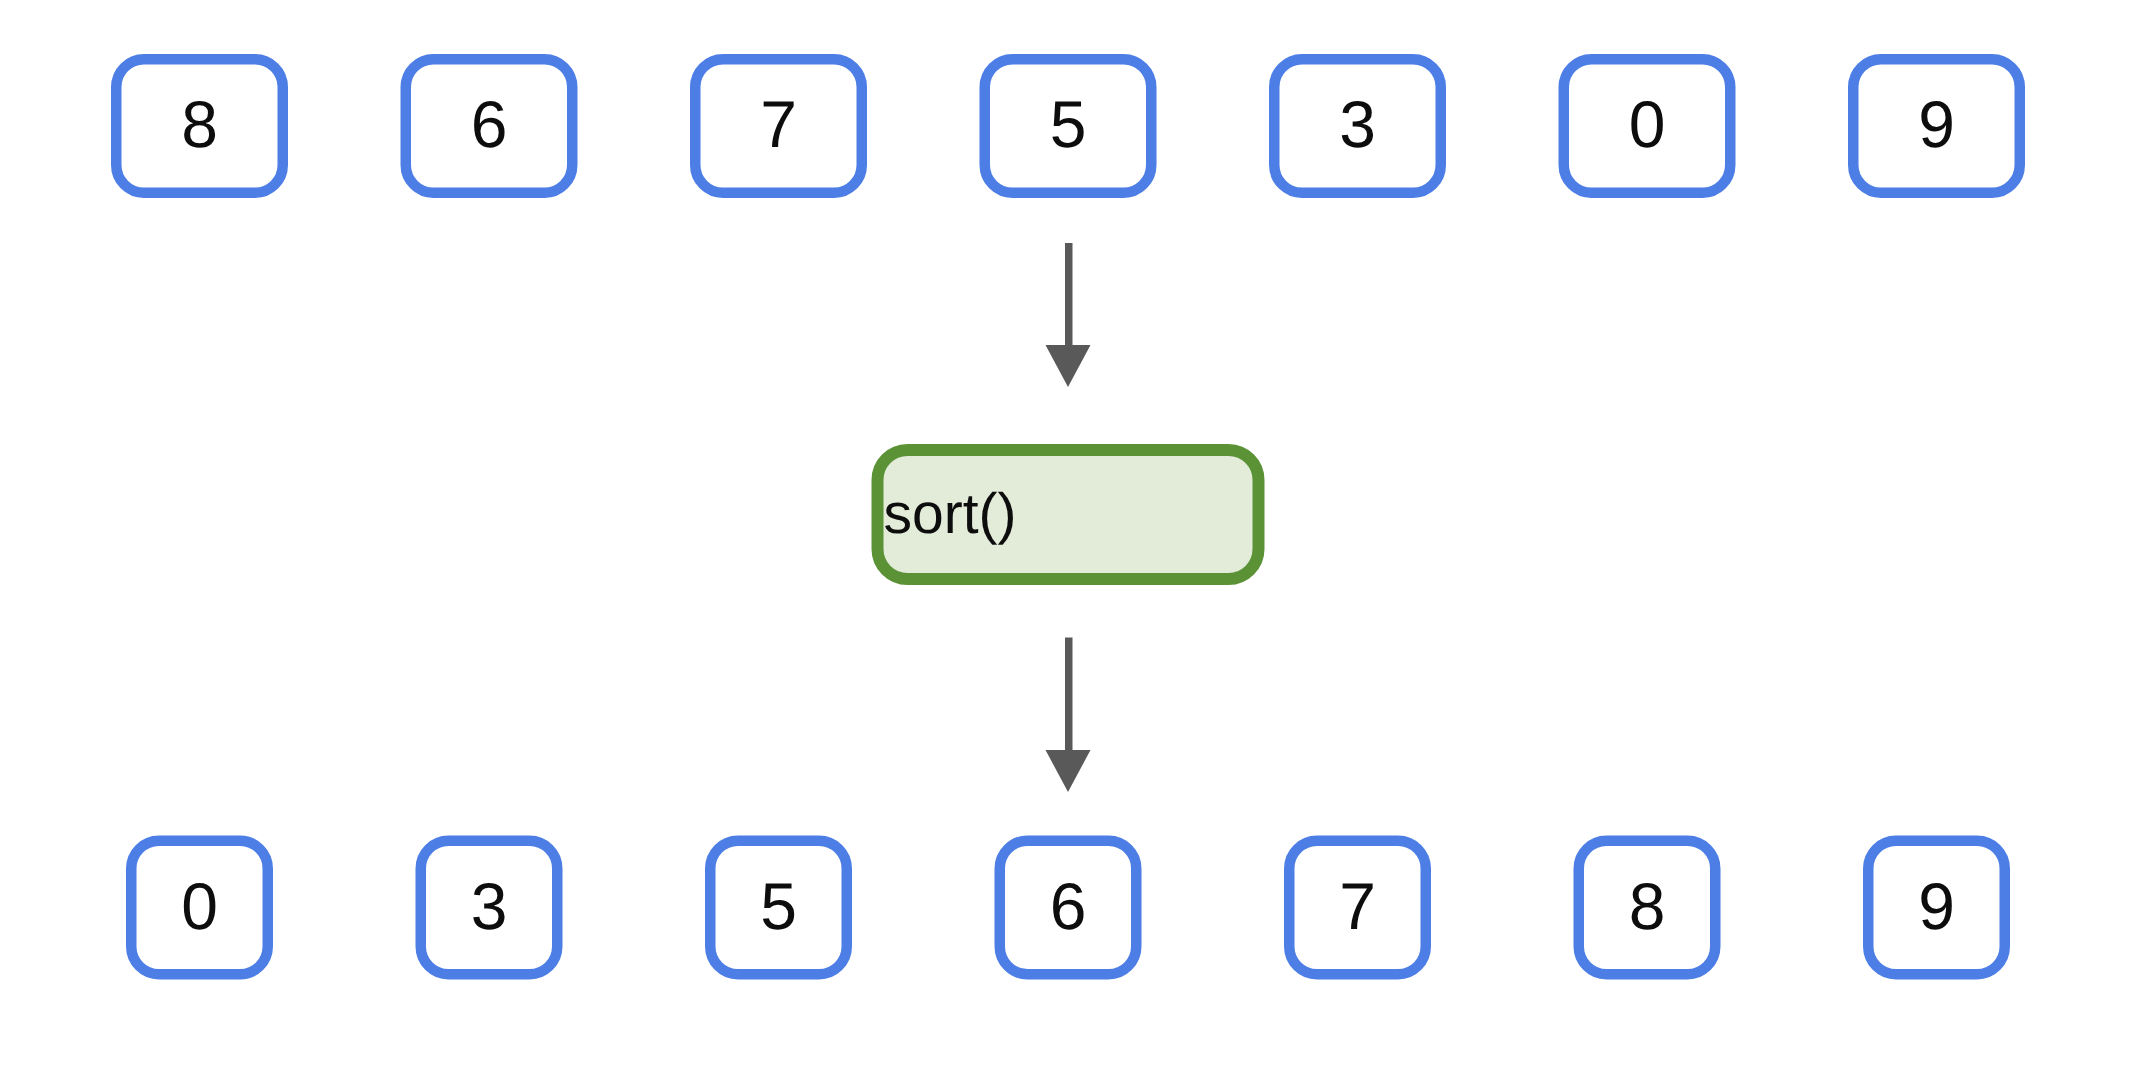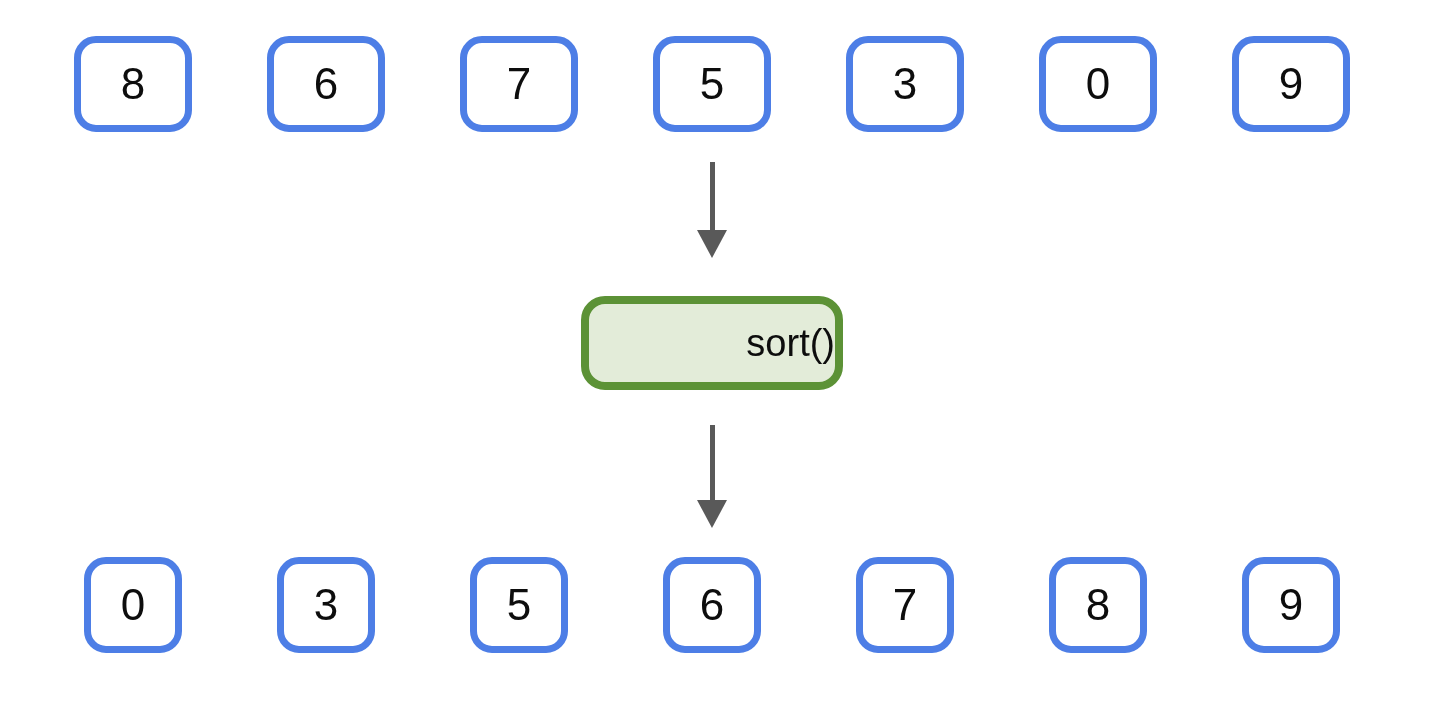--- a/index.html
+++ b/index.html
@@ -40,21 +40,21 @@
   .arrow-2{left:697px;top:425px;}
   .arrow-2 .arrow-line{height:75px;}
 
   .op-box{
     position:absolute;
     left:581px;top:296px;width:262px;height:94px;
     box-sizing:border-box;
     background:var(--op-bg,#e3ecd9);
     border:8px solid var(--op-border,#5c9236);
     border-radius:24px;
-    display:flex;align-items:center;justify-content:flex-end;
+    display:flex;align-items:center;justify-content:flex-start;
     font-size:38px;line-height:1;
     color:var(--text,#0d0d0d);
   }
 </style>
 </head>
 <body>
 
 <div class="canvas">
 
   <div class="row-top">

